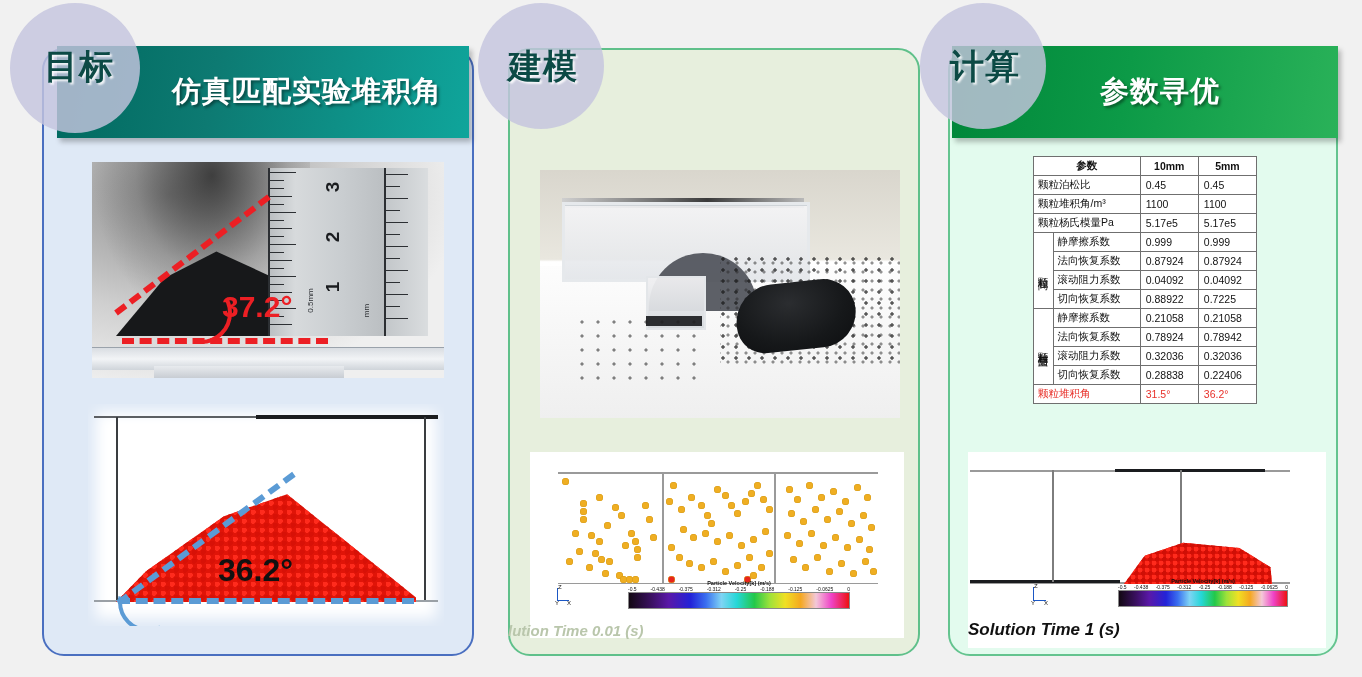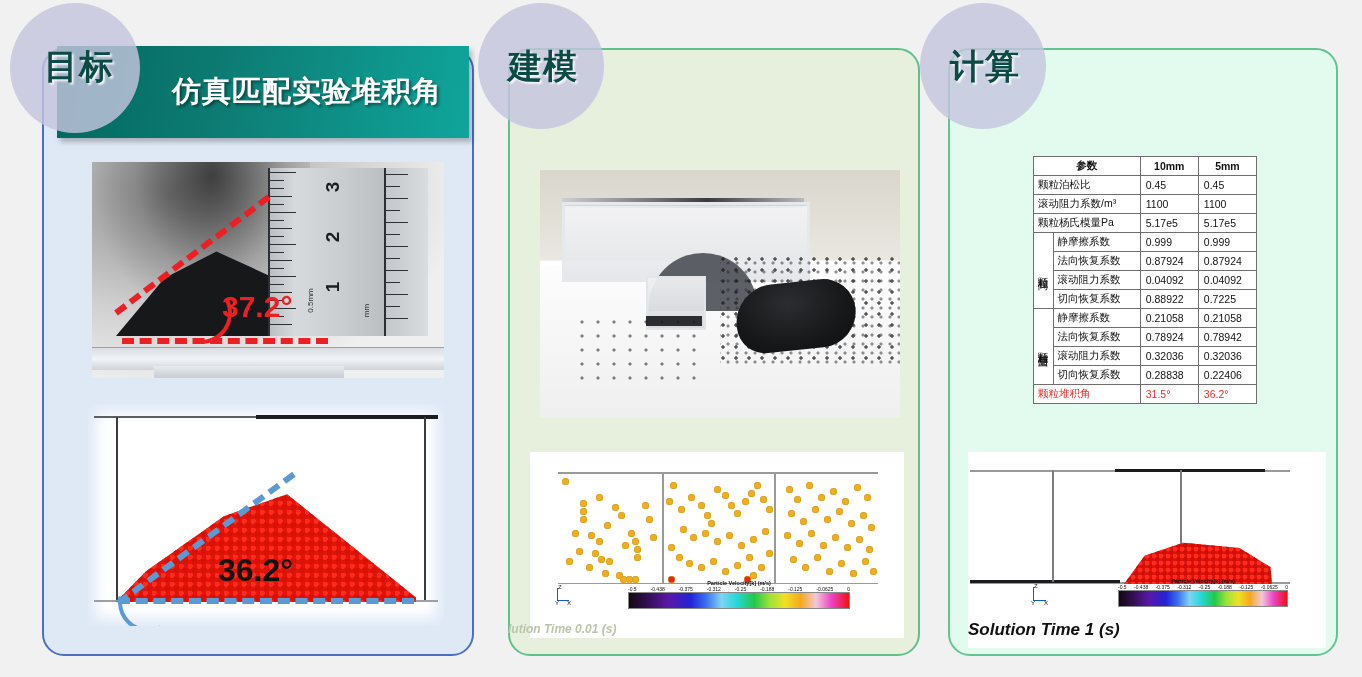--- a/index.html
+++ b/index.html
@@ -411,41 +411,41 @@
         <span>-0.25</span>
         <span>-0.188</span>
         <span>-0.125</span>
         <span>-0.0625</span>
         <span>0</span>
       </div>
       <div class="cbar"></div>
     </div>
   </div>
 
-  <div class="soltime" style="left:508px;top:622px;font-size:12px;color:#b9c6ab;">lution Time 0.01 (s)</div>
+  <div class="soltime" style="left:508px;top:622px;font-size:15px;color:#b9c6ab;">lution Time 0.01 (s)</div>
 
   <div class="circle c2"></div>
   <div class="step-label s2">建模</div>
 
   <div class="panel p3"></div>
 
   <table class="ptable">
     <tbody>
         <tr>
       <th colspan="2">参数</th>
       <th>10mm</th>
       <th>5mm</th>
     </tr>
     <tr>
       <td colspan="2">颗粒泊松比</td>
       <td class="val">0.45</td>
       <td class="val">0.45</td>
     </tr>
     <tr>
-      <td colspan="2">滚动阻力系数/m³</td>
+      <td colspan="2">颗粒堆积角/m³</td>
       <td class="val">1100</td>
       <td class="val">1100</td>
     </tr>
     <tr>
       <td colspan="2">颗粒杨氏模量Pa</td>
       <td class="val">5.17e5</td>
       <td class="val">5.17e5</td>
     </tr>
     <tr>
       <td class="vgroup" rowspan="4">颗粒间</td>
@@ -528,16 +528,19 @@
         <span>-0.125</span>
         <span>-0.0625</span>
         <span>0</span>
       </div>
       <div class="cbar"></div>
     </div>
 
     <div class="soltime" style="left:0px;top:168px;font-size:17px;">Solution Time 1 (s)</div>
   </div>
 
+  <div class="hbar h3">
+    <div class="hbar-title">参数寻优</div>
+  </div>
   <div class="circle c3"></div>
   <div class="step-label s3">计算</div>
 
 </div>
 
 </body></html>

